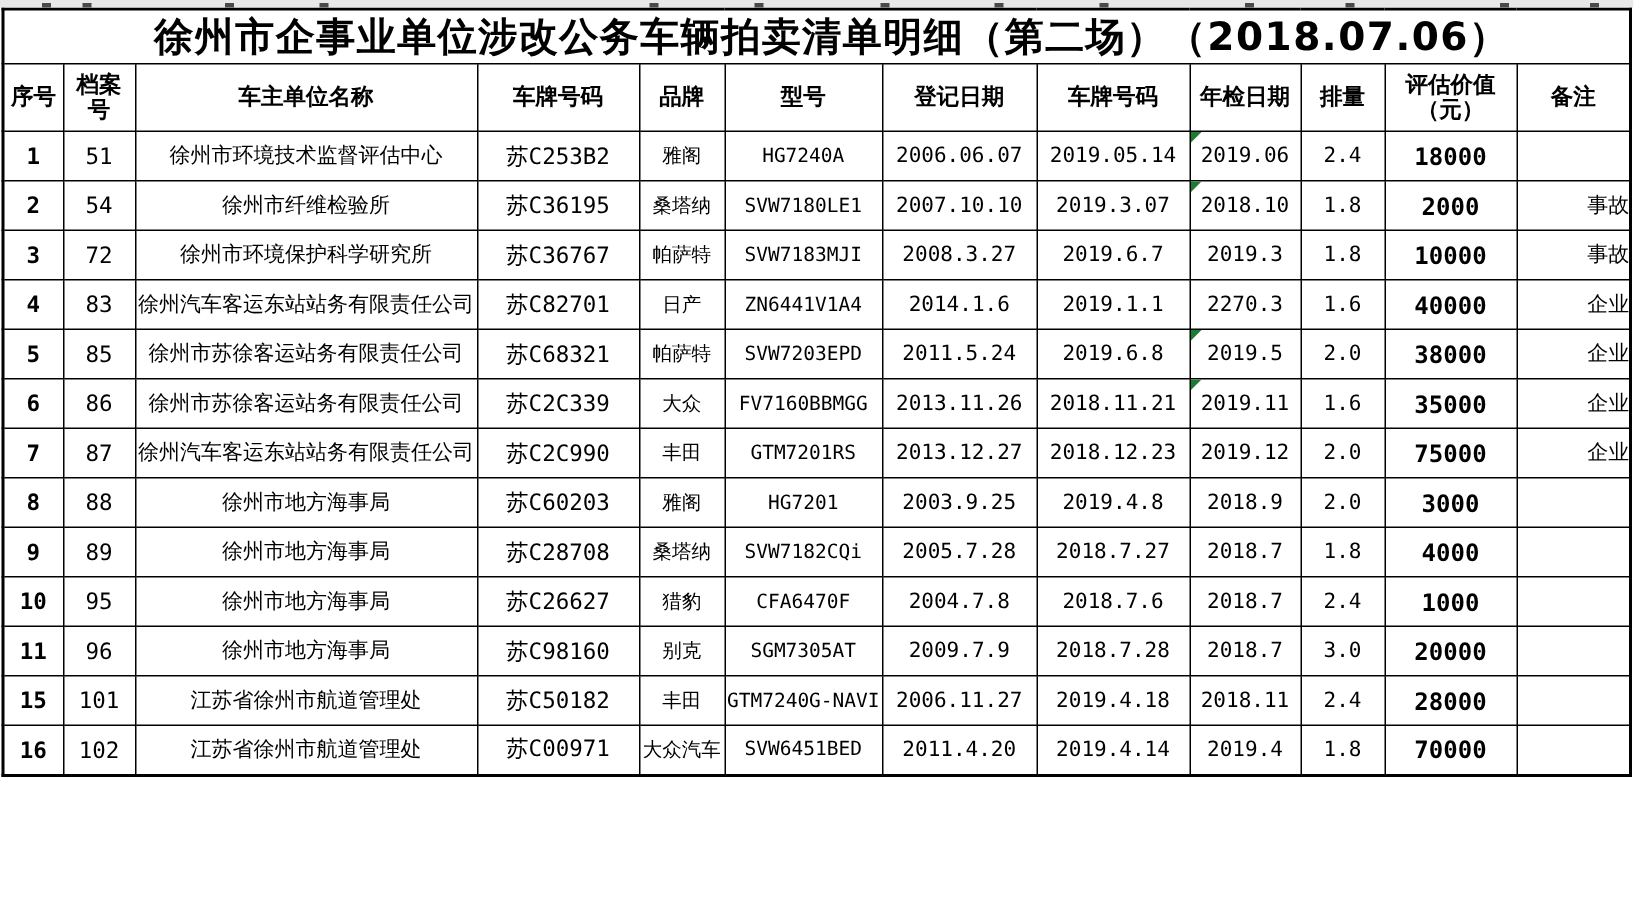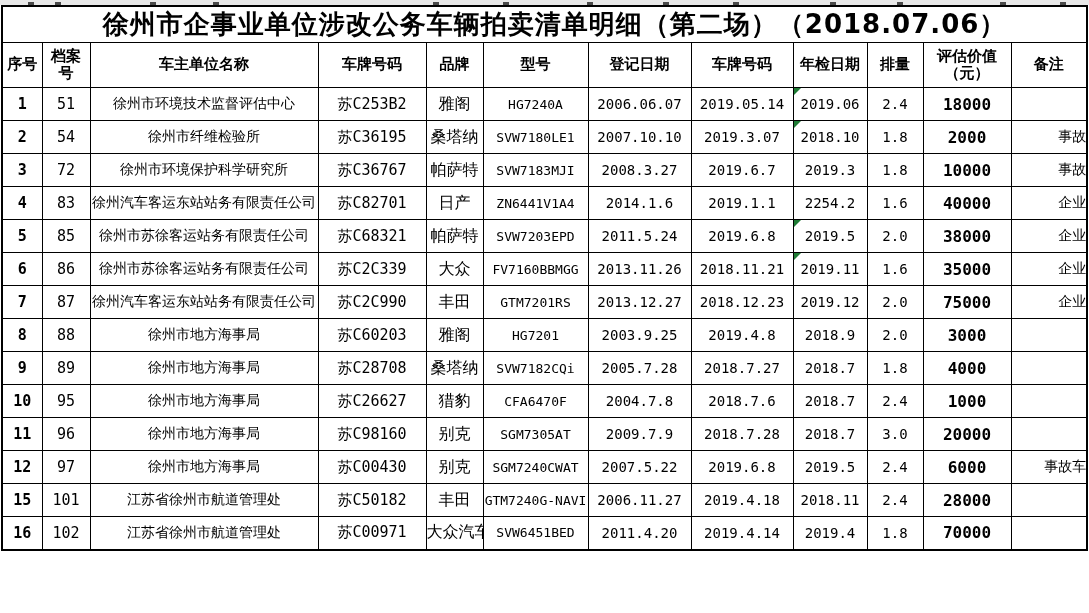--- a/index.html
+++ b/index.html
@@ -36,21 +36,21 @@
     font-family:"DejaVu Sans",sans-serif;
   }
   tbody tr{height:33px;}
   tbody td{
     position:relative;font-size:15px;
     font-family:"DejaVu Sans Mono","DejaVu Sans",monospace;
   }
   .col-index{font-weight:bold;}
   .col-file_no{font-size:15px;}
   .col-owner{font-size:14px;font-family:"DejaVu Sans",sans-serif;}
-  .col-brand{font-family:"DejaVu Sans",sans-serif;font-size:16px;}
+  .col-brand{font-family:"DejaVu Sans",sans-serif;font-size:13px;}
   .col-model{font-size:13px;}
   .col-reg_date,.col-insurance_until,.col-inspection_date,.col-displacement{font-size:14px;}
   .col-value{font-weight:bold;font-size:16px;}
   .col-remark{font-family:"DejaVu Sans",sans-serif;font-size:14px;text-align:right;}
   .tri{
     position:absolute;top:0;left:0;width:0;height:0;
     border-top:7px solid #1e7b34;border-right:7px solid transparent;
   }
 </style>
 </head>
@@ -153,21 +153,21 @@
       </tr>
       <tr>
         <td class="col-index">4</td>
         <td class="col-file_no">83</td>
         <td class="col-owner">徐州汽车客运东站站务有限责任公司</td>
         <td class="col-plate">苏C82701</td>
         <td class="col-brand">日产</td>
         <td class="col-model">ZN6441V1A4</td>
         <td class="col-reg_date">2014.1.6</td>
         <td class="col-insurance_until">2019.1.1</td>
-        <td class="col-inspection_date">2254.2</td>
+        <td class="col-inspection_date">2270.3</td>
         <td class="col-displacement">1.6</td>
         <td class="col-value">40000</td>
         <td class="col-remark">企业</td>
       </tr>
       <tr>
         <td class="col-index">5</td>
         <td class="col-file_no">85</td>
         <td class="col-owner">徐州市苏徐客运站务有限责任公司</td>
         <td class="col-plate">苏C68321</td>
         <td class="col-brand">帕萨特</td>
@@ -257,34 +257,20 @@
         <td class="col-brand">别克</td>
         <td class="col-model">SGM7305AT</td>
         <td class="col-reg_date">2009.7.9</td>
         <td class="col-insurance_until">2018.7.28</td>
         <td class="col-inspection_date">2018.7</td>
         <td class="col-displacement">3.0</td>
         <td class="col-value">20000</td>
         <td class="col-remark"></td>
       </tr>
       <tr>
-        <td class="col-index">12</td>
-        <td class="col-file_no">97</td>
-        <td class="col-owner">徐州市地方海事局</td>
-        <td class="col-plate">苏C00430</td>
-        <td class="col-brand">别克</td>
-        <td class="col-model">SGM7240CWAT</td>
-        <td class="col-reg_date">2007.5.22</td>
-        <td class="col-insurance_until">2019.6.8</td>
-        <td class="col-inspection_date">2019.5</td>
-        <td class="col-displacement">2.4</td>
-        <td class="col-value">6000</td>
-        <td class="col-remark">事故车</td>
-      </tr>
-      <tr>
         <td class="col-index">15</td>
         <td class="col-file_no">101</td>
         <td class="col-owner">江苏省徐州市航道管理处</td>
         <td class="col-plate">苏C50182</td>
         <td class="col-brand">丰田</td>
         <td class="col-model">GTM7240G-NAVI</td>
         <td class="col-reg_date">2006.11.27</td>
         <td class="col-insurance_until">2019.4.18</td>
         <td class="col-inspection_date">2018.11</td>
         <td class="col-displacement">2.4</td>

